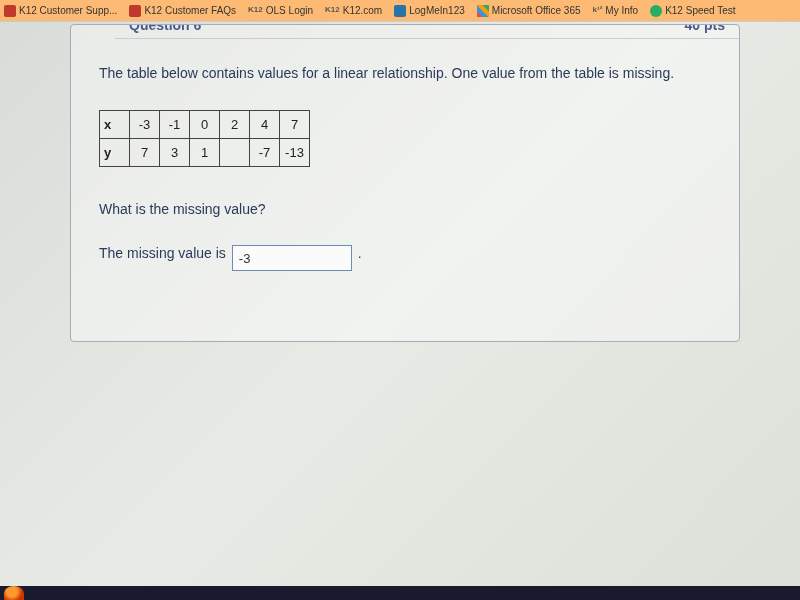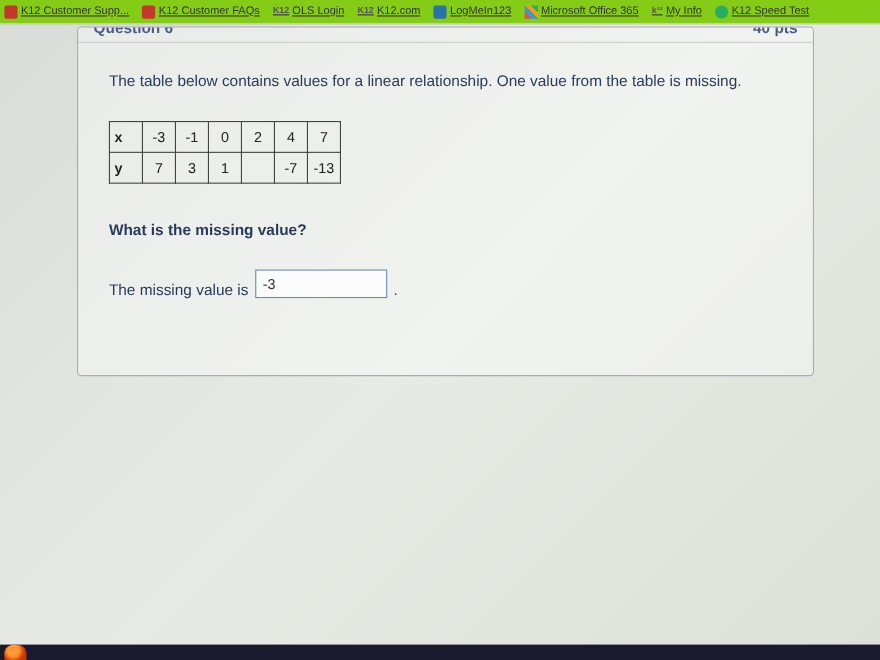--- a/index.html
+++ b/index.html
@@ -4,32 +4,31 @@
   <style>
     * { margin: 0; padding: 0; box-sizing: border-box; }
     body {
       font-family: Arial, sans-serif;
       background: linear-gradient(135deg, #d8dcd8 0%, #e8ebe5 50%, #dce0d8 100%);
       width: 800px;
       height: 600px;
       overflow: hidden;
     }
     .bookmarks-bar {
-      background: #84cc16;
+      background: #fdba74;
       height: 22px;
       display: flex;
       align-items: center;
       padding: 0 4px;
       font-size: 10px;
       color: #333;
       border-bottom: 1px solid #ccc;
       gap: 12px;
       overflow: hidden;
       white-space: nowrap;
-      text-decoration: underline;
     }
     .bookmark {
       display: flex;
       align-items: center;
       gap: 3px;
       cursor: pointer;
     }
     .bookmark-icon {
       width: 12px;
       height: 12px;
@@ -61,20 +60,21 @@
       display: flex;
       justify-content: space-between;
       padding: 0 14px;
       color: #4a5a8a;
       font-weight: bold;
       font-size: 14px;
       border-bottom: 1px solid #ccc;
       height: 14px;
       overflow: hidden;
       line-height: 0;
+      margin-left: 44px;
     }
     .question-body {
       padding: 24px 28px 40px 28px;
       color: #2a3a5a;
     }
     .intro-text {
       font-size: 14px;
       line-height: 1.5;
       margin-bottom: 26px;
     }
@@ -92,27 +92,26 @@
     }
     table.data-table td.header-cell {
       font-weight: bold;
       text-align: left;
       padding-left: 4px;
     }
     .question-text {
       font-size: 14px;
       color: #2a3a5a;
       margin-bottom: 28px;
-      font-weight: bold;
     }
     .answer-line {
       font-size: 14px;
       color: #2a3a5a;
       display: flex;
-      align-items: flex-end;
+      align-items: flex-start;
       gap: 6px;
       margin-bottom: 30px;
     }
     .answer-input {
       border: 1px solid #6a8ab8;
       background: rgba(255,255,255,0.7);
       height: 26px;
       width: 120px;
       padding: 0 6px;
       font-size: 13px;

